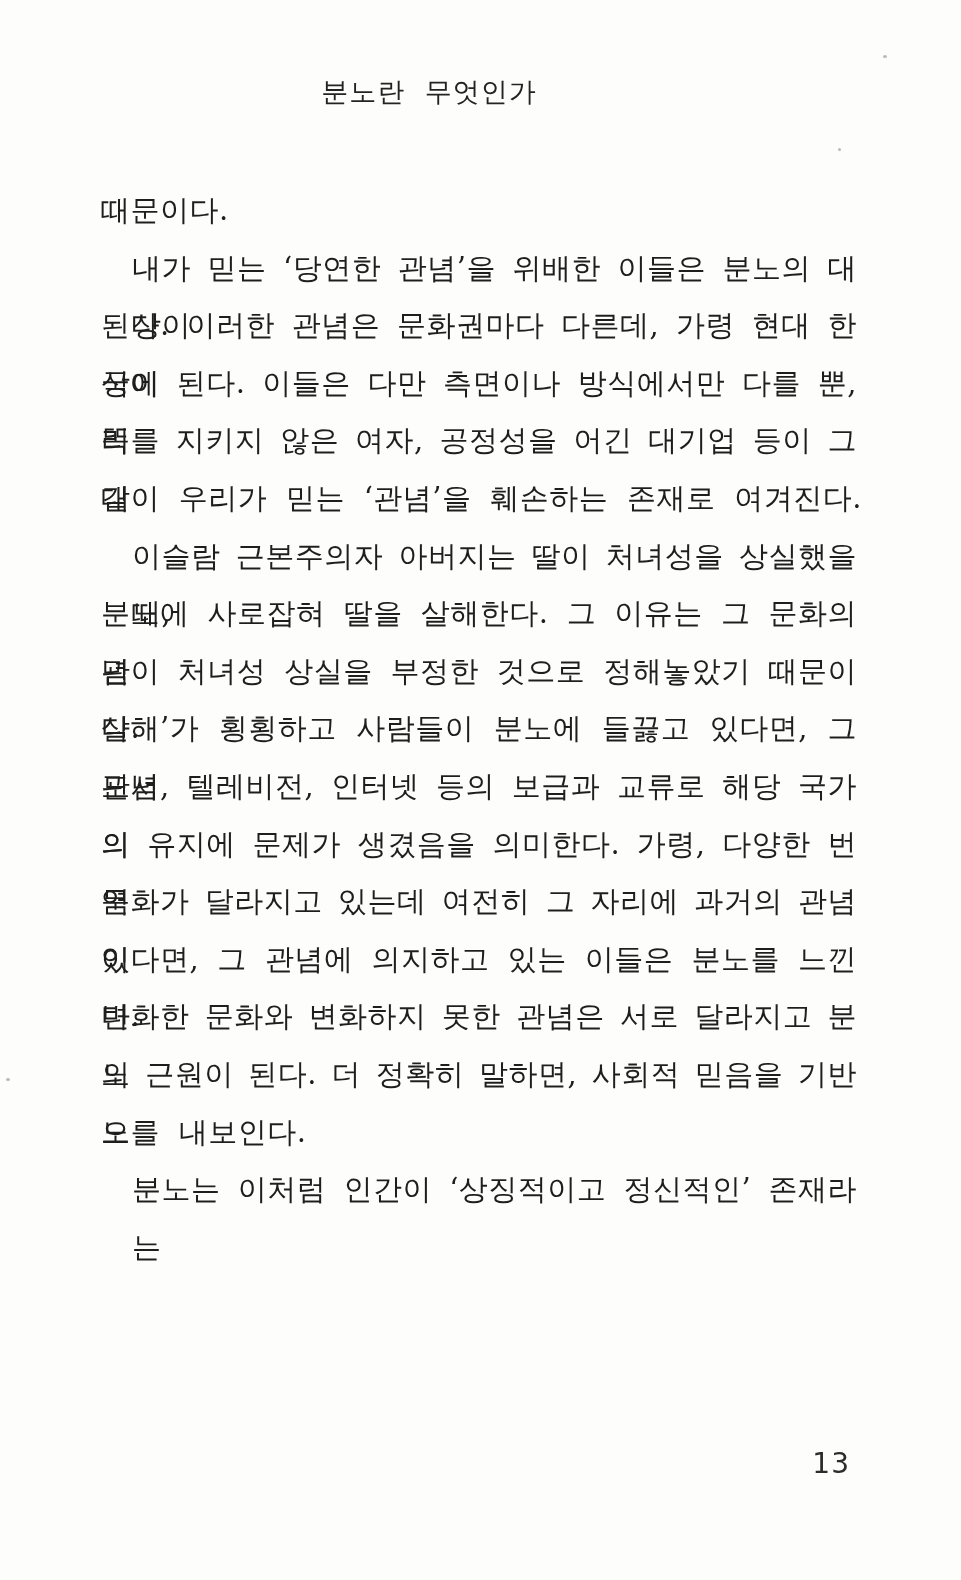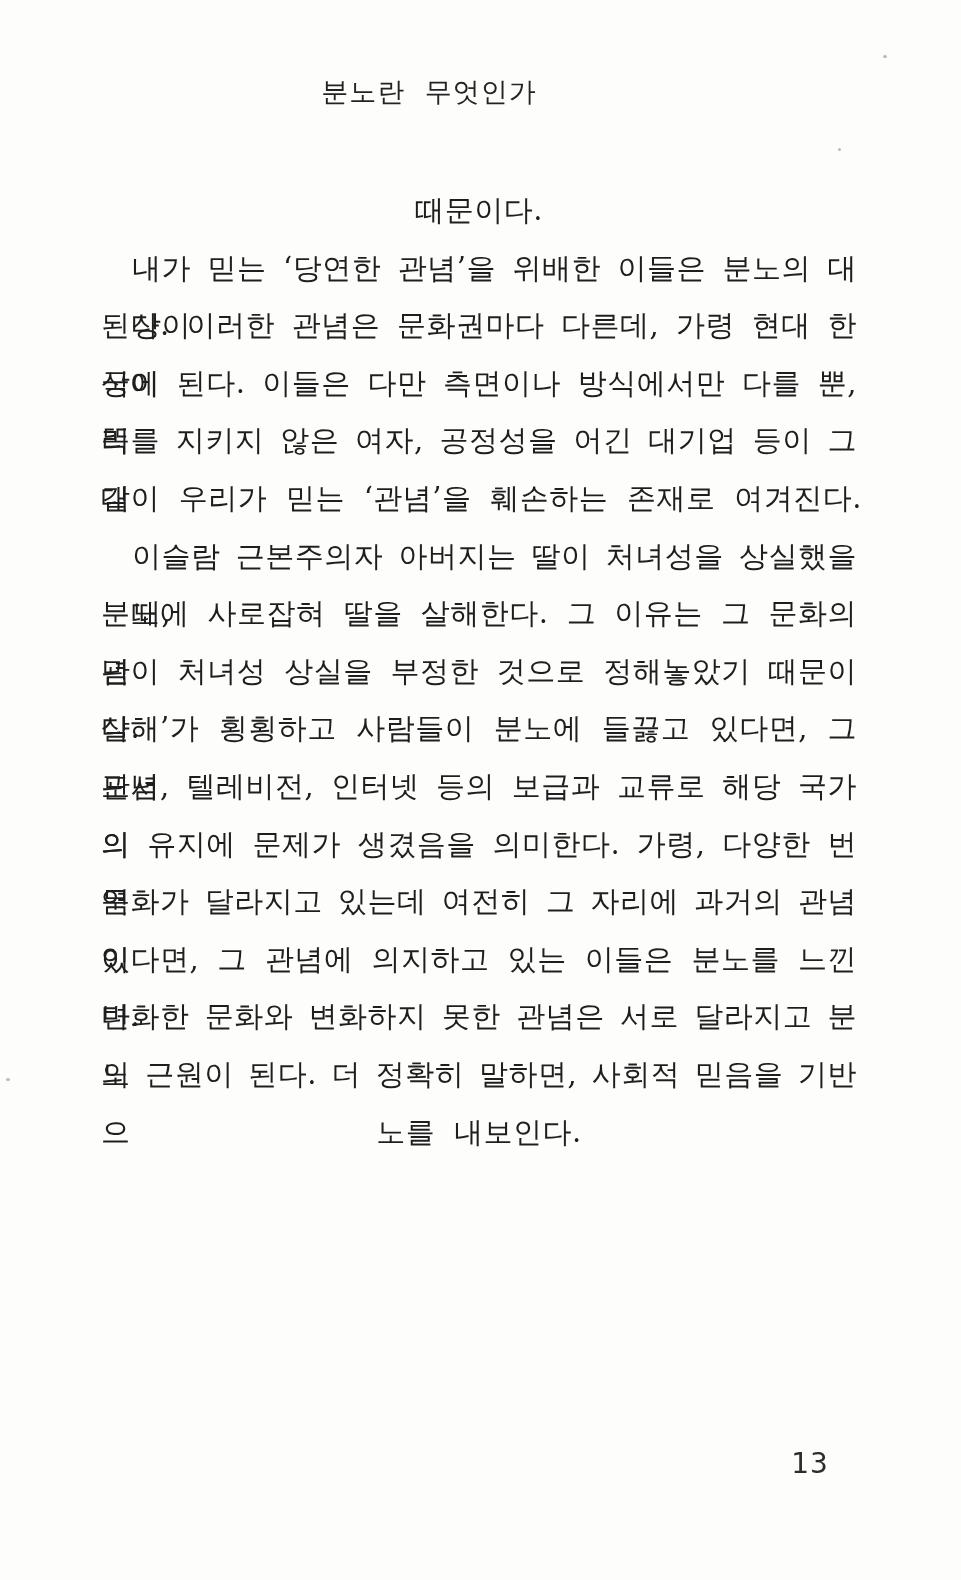--- a/index.html
+++ b/index.html
@@ -50,28 +50,27 @@
   }
   .line.indent {
     padding-left: 31px;
   }
   .line.indent.justify {
     padding-left: 31px;
     box-sizing: border-box;
   }
   .line.para-end {
     word-spacing: 9px;
-    text-align: center;
   }
   .page-number {
     position: absolute;
     top: 1447px;
     left: 770px;
     width: 80px;
-    text-align: center;
+    text-align: right;
     font-family: "DejaVu Sans", "Liberation Sans", sans-serif;
     font-size: 28px;
     font-weight: 400;
     color: #2c2c2c;
     letter-spacing: 1px;
   }
   
   .speck {
     position: absolute;
     background: #b9b9b9;
@@ -97,19 +96,20 @@
     <div class="line justify">분노에 사로잡혀 딸을 살해한다. 그 이유는 그 문화의 관</div>
     <div class="line justify">념이 처녀성 상실을 부정한 것으로 정해놓았기 때문이다.</div>
     <div class="line justify">살해’가 횡횡하고 사람들이 분노에 들끓고 있다면, 그 관념</div>
     <div class="line justify">도서, 텔레비전, 인터넷 등의 보급과 교류로 해당 국가의</div>
     <div class="line justify">의 유지에 문제가 생겼음을 의미한다. 가령, 다양한 번역</div>
     <div class="line justify">문화가 달라지고 있는데 여전히 그 자리에 과거의 관념이</div>
     <div class="line justify">있다면, 그 관념에 의지하고 있는 이들은 분노를 느낀다.</div>
     <div class="line justify">변화한 문화와 변화하지 못한 관념은 서로 달라지고 분노</div>
     <div class="line justify">의 근원이 된다. 더 정확히 말하면, 사회적 믿음을 기반으</div>
     <div class="line para-end">노를 내보인다.</div>
+    <div class="line indent justify">분노는 이처럼 인간이 ‘상징적이고 정신적인’ 존재라는</div>
   </div>
 
 <div class="page-number">13</div>
 
 <div class="speck speck-1"></div>
 <div class="speck speck-2"></div>
 <div class="speck speck-3"></div>
 
 </body></html>

